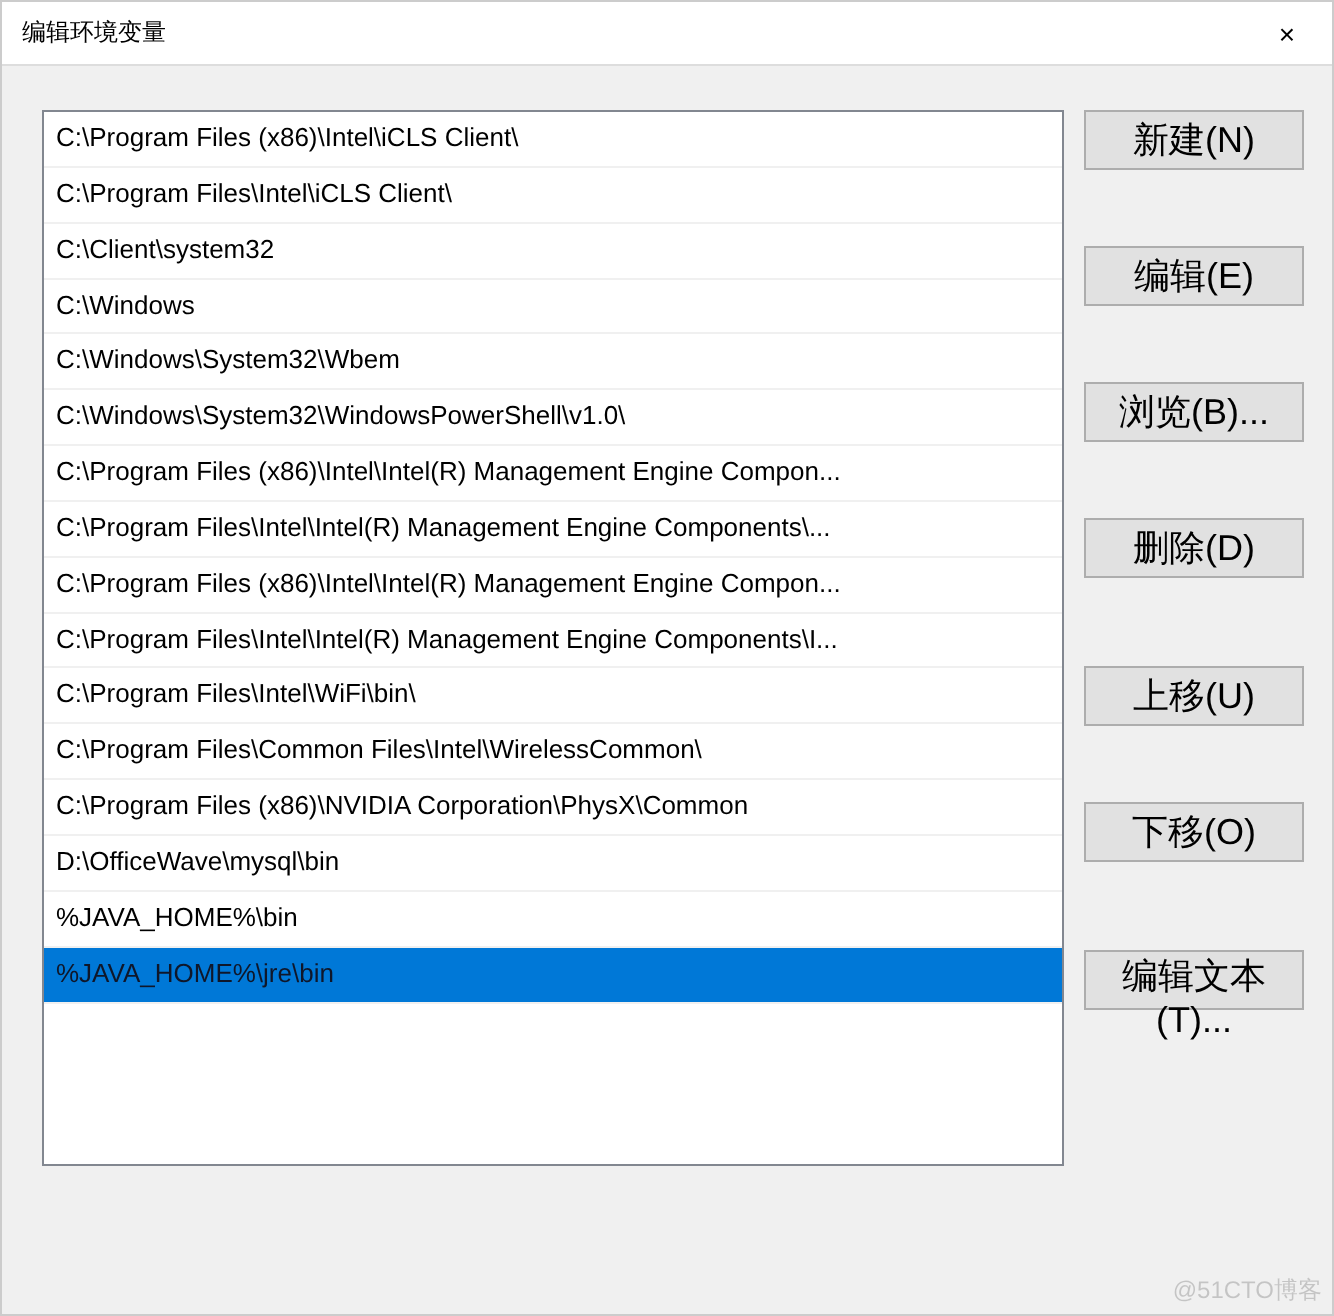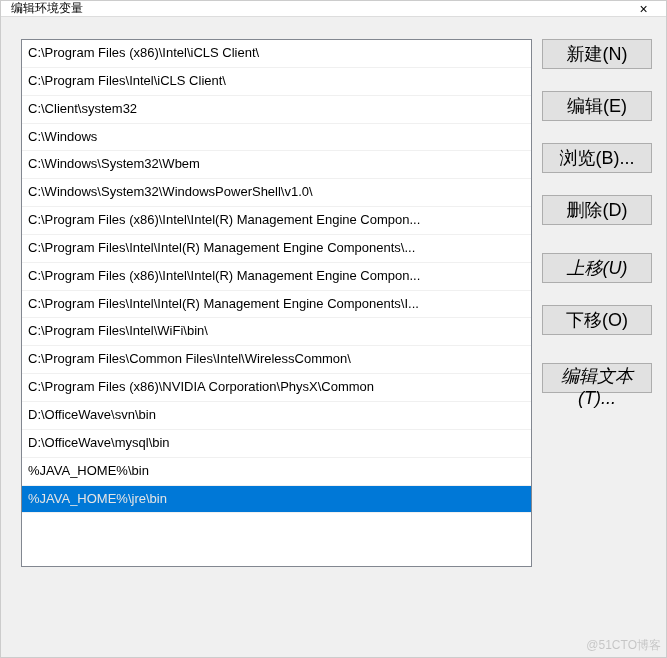--- a/index.html
+++ b/index.html
@@ -13,21 +13,21 @@
     }
     .dialog {
       background: #fff;
       width: 100%;
       height: 100%;
       display: flex;
       flex-direction: column;
       border: 1px solid #ccc;
     }
     .titlebar {
-      height: 16px;
+      height: 32px;
       display: flex;
       align-items: center;
       justify-content: space-between;
       padding-left: 10px;
       background: #fff;
       border-bottom: 1px solid #ddd;
     }
     .titlebar-title { font-size: 12px; color: #000; }
     .close-btn {
       width: 45px;
@@ -65,39 +65,39 @@
       color: #000;
       white-space: nowrap;
       overflow: hidden;
       text-overflow: ellipsis;
       line-height: 1.45;
       cursor: default;
       border-bottom: 1px solid #f0f0f0;
     }
     .listbox-row.selected {
       background: #0078d7;
-      color: #e5e5e5;
+      color: #0f172a;
     }
     .side-buttons {
       width: 110px;
       display: flex;
       flex-direction: column;
     }
     .btn {
       height: 30px;
       background: #e1e1e1;
       border: 1px solid #adadad;
       font-size: 18px;
       font-family: inherit;
       cursor: pointer;
       padding: 0 6px;
       color: #000;
     }
-    .gap-m { margin-top: 22px; }
-    .gap-l { margin-top: 28px; font-style: italic; }
+    .gap-m { margin-top: 38px; }
+    .gap-l { margin-top: 44px; }
     .footer {
       display: flex;
       justify-content: flex-end;
       gap: 8px;
       padding-top: 14px;
     }
     .footer .btn { width: 90px; }
     .btn.default {
       border: 2px solid #0078d7;
       background: #e1e1e1;
@@ -132,21 +132,20 @@
           <div class="listbox-row">C:\Windows</div>
           <div class="listbox-row">C:\Windows\System32\Wbem</div>
           <div class="listbox-row">C:\Windows\System32\WindowsPowerShell\v1.0\</div>
           <div class="listbox-row">C:\Program Files (x86)\Intel\Intel(R) Management Engine Compon...</div>
           <div class="listbox-row">C:\Program Files\Intel\Intel(R) Management Engine Components\...</div>
           <div class="listbox-row">C:\Program Files (x86)\Intel\Intel(R) Management Engine Compon...</div>
           <div class="listbox-row">C:\Program Files\Intel\Intel(R) Management Engine Components\I...</div>
           <div class="listbox-row">C:\Program Files\Intel\WiFi\bin\</div>
           <div class="listbox-row">C:\Program Files\Common Files\Intel\WirelessCommon\</div>
           <div class="listbox-row">C:\Program Files (x86)\NVIDIA Corporation\PhysX\Common</div>
-          <div class="listbox-row">D:\OfficeWave\svn\bin</div>
           <div class="listbox-row">D:\OfficeWave\mysql\bin</div>
           <div class="listbox-row">%JAVA_HOME%\bin</div>
           <div class="listbox-row selected">%JAVA_HOME%\jre\bin</div>
         </div>
 
       <div class="side-buttons">
         <button class="btn">新建(N)</button>
         <button class="btn gap-m">编辑(E)</button>
         <button class="btn gap-m">浏览(B)...</button>
         <button class="btn gap-m">删除(D)</button>

